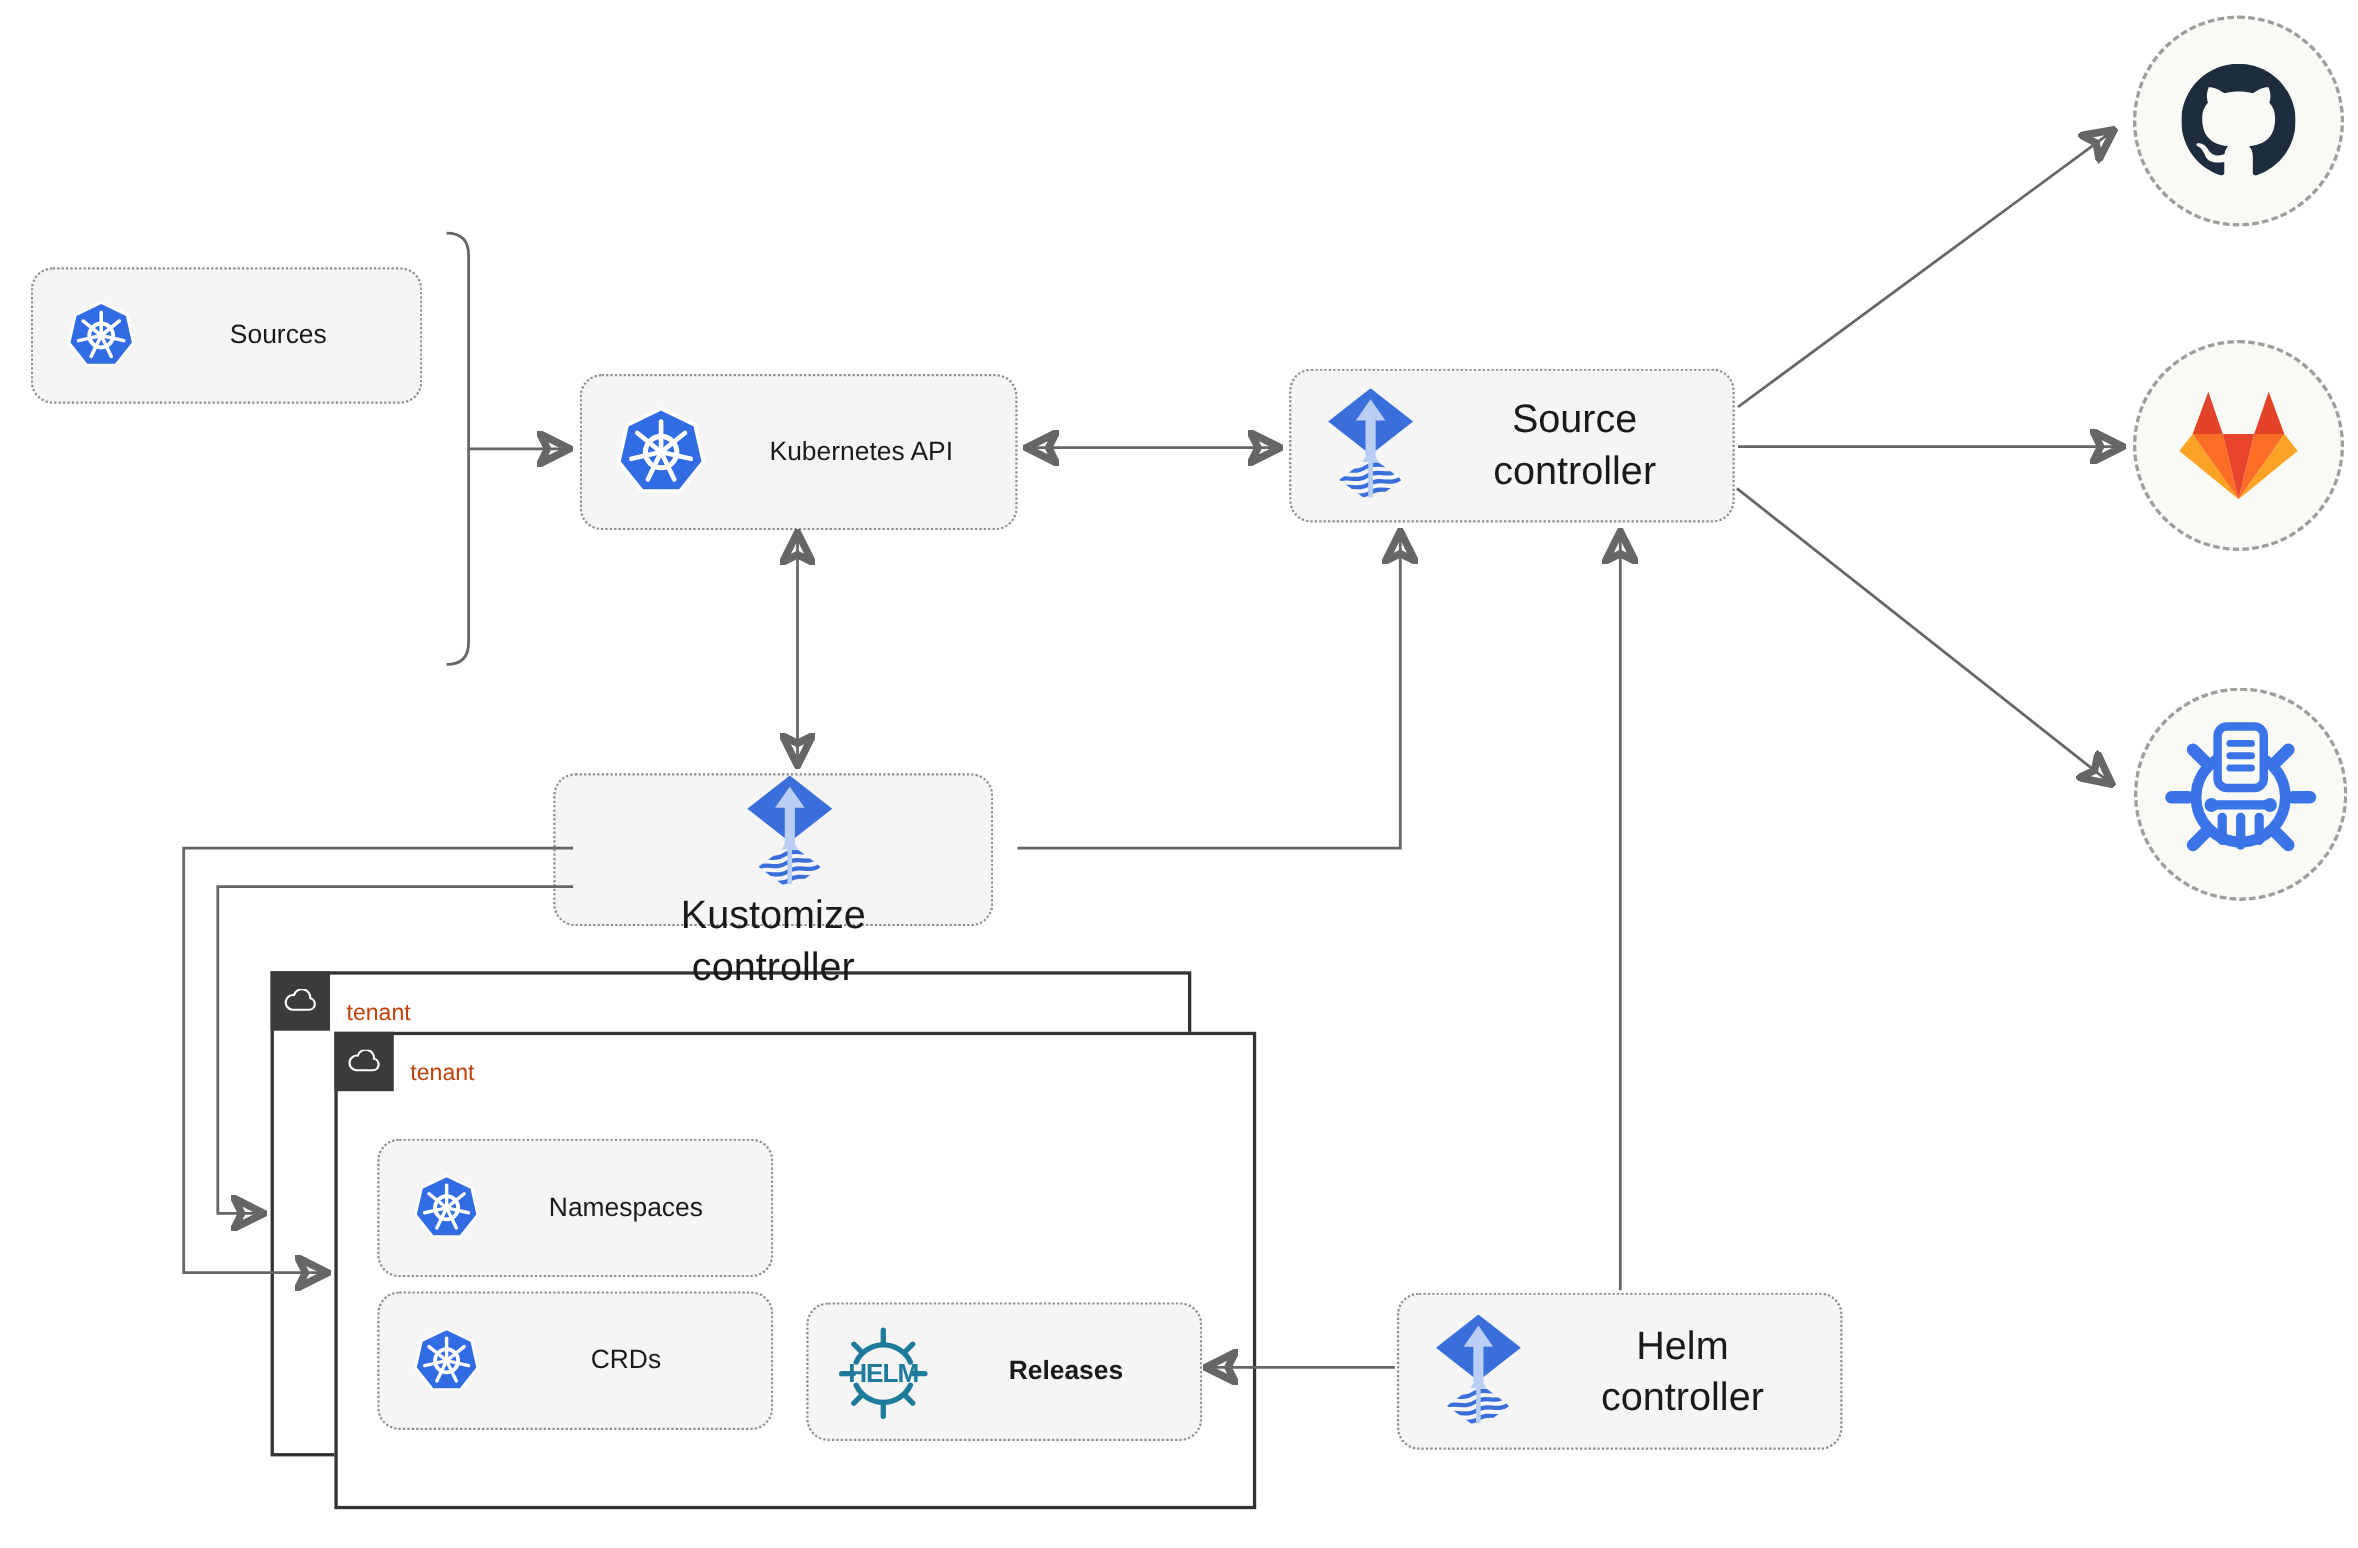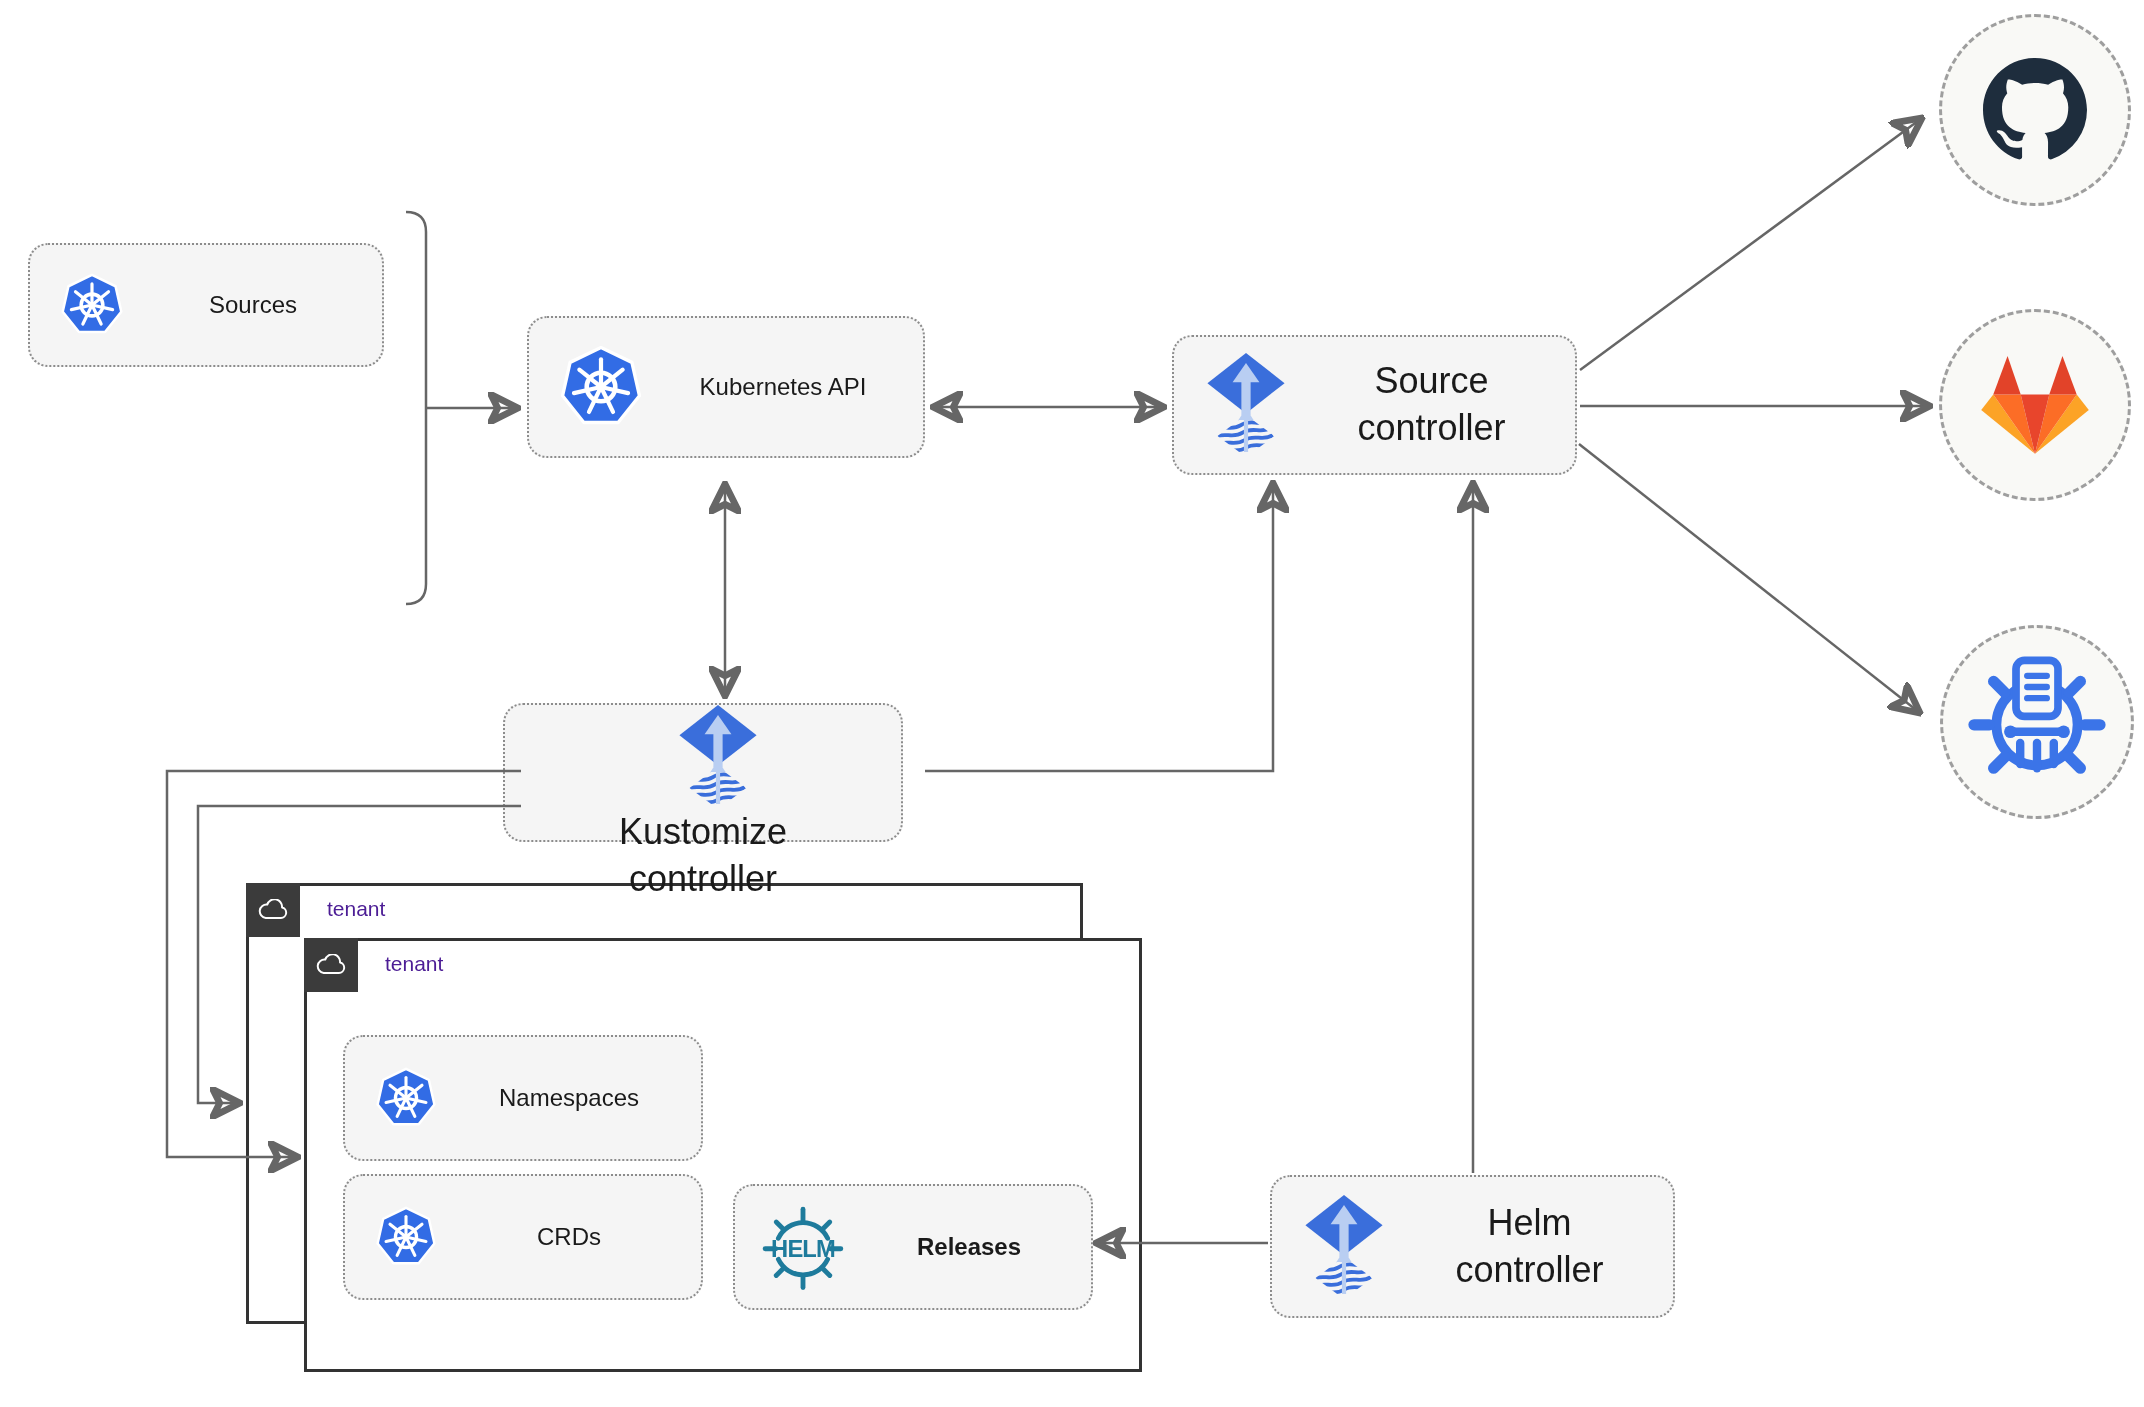--- a/index.html
+++ b/index.html
@@ -18,21 +18,21 @@
   .node .lbl2 { max-width:175px; text-align:center; font-size:36px; line-height:1.3; }
   .nowrap { white-space:nowrap; }
   .tenant {
     position:absolute; box-sizing:border-box;
     background:#ffffff; border:3px solid #333333;
   }
   .tenant-head {
     position:absolute; top:-3px; left:-3px; width:54px; height:54px;
     background:#3b3b3b; display:flex; align-items:center; justify-content:center;
   }
-  .tenant-lbl { position:absolute; left:66px; top:11px; font-size:21px; color:#4c1d95;margin-left:12px; }
+  .tenant-lbl { position:absolute; left:66px; top:23px; font-size:21px; color:#c2410c; }
   .endpoint {
     position:absolute; box-sizing:border-box; border-radius:50%;
     background:#f9f9f6; border:3px dashed #9e9e9e;
     display:flex; align-items:center; justify-content:center;
   }
   .wires { position:absolute; left:0; top:0; pointer-events:none; }
   .wires path, .wires line { stroke:#666666; stroke-width:2.5; fill:none; }
   .defs-holder { position:absolute; width:0; height:0; overflow:hidden; }
 </style>
 </head>
@@ -175,21 +175,21 @@
   </div>
 
   <div class="node" style="left:28px; top:243px; width:356px; height:124px;">
     <svg class="icon" width="64" height="64">
         <use href="#sym-k8s"></use>
       </svg>
     <span class="lbl">Sources</span>
   </div>
 
 
-  <div class="node" style="left:527px; top:316px; width:398px; height:142px;">
+  <div class="node" style="left:527px; top:340px; width:398px; height:142px;">
     <svg class="icon" width="84" height="84">
         <use href="#sym-k8s"></use>
       </svg>
     <span class="lbl nowrap">Kubernetes API</span>
   </div>
 
   <div class="node" style="left:1172px; top:335px; width:405px; height:140px;">
     <svg class="icon" width="84" height="104">
         <use href="#sym-flux"></use>
       </svg>

